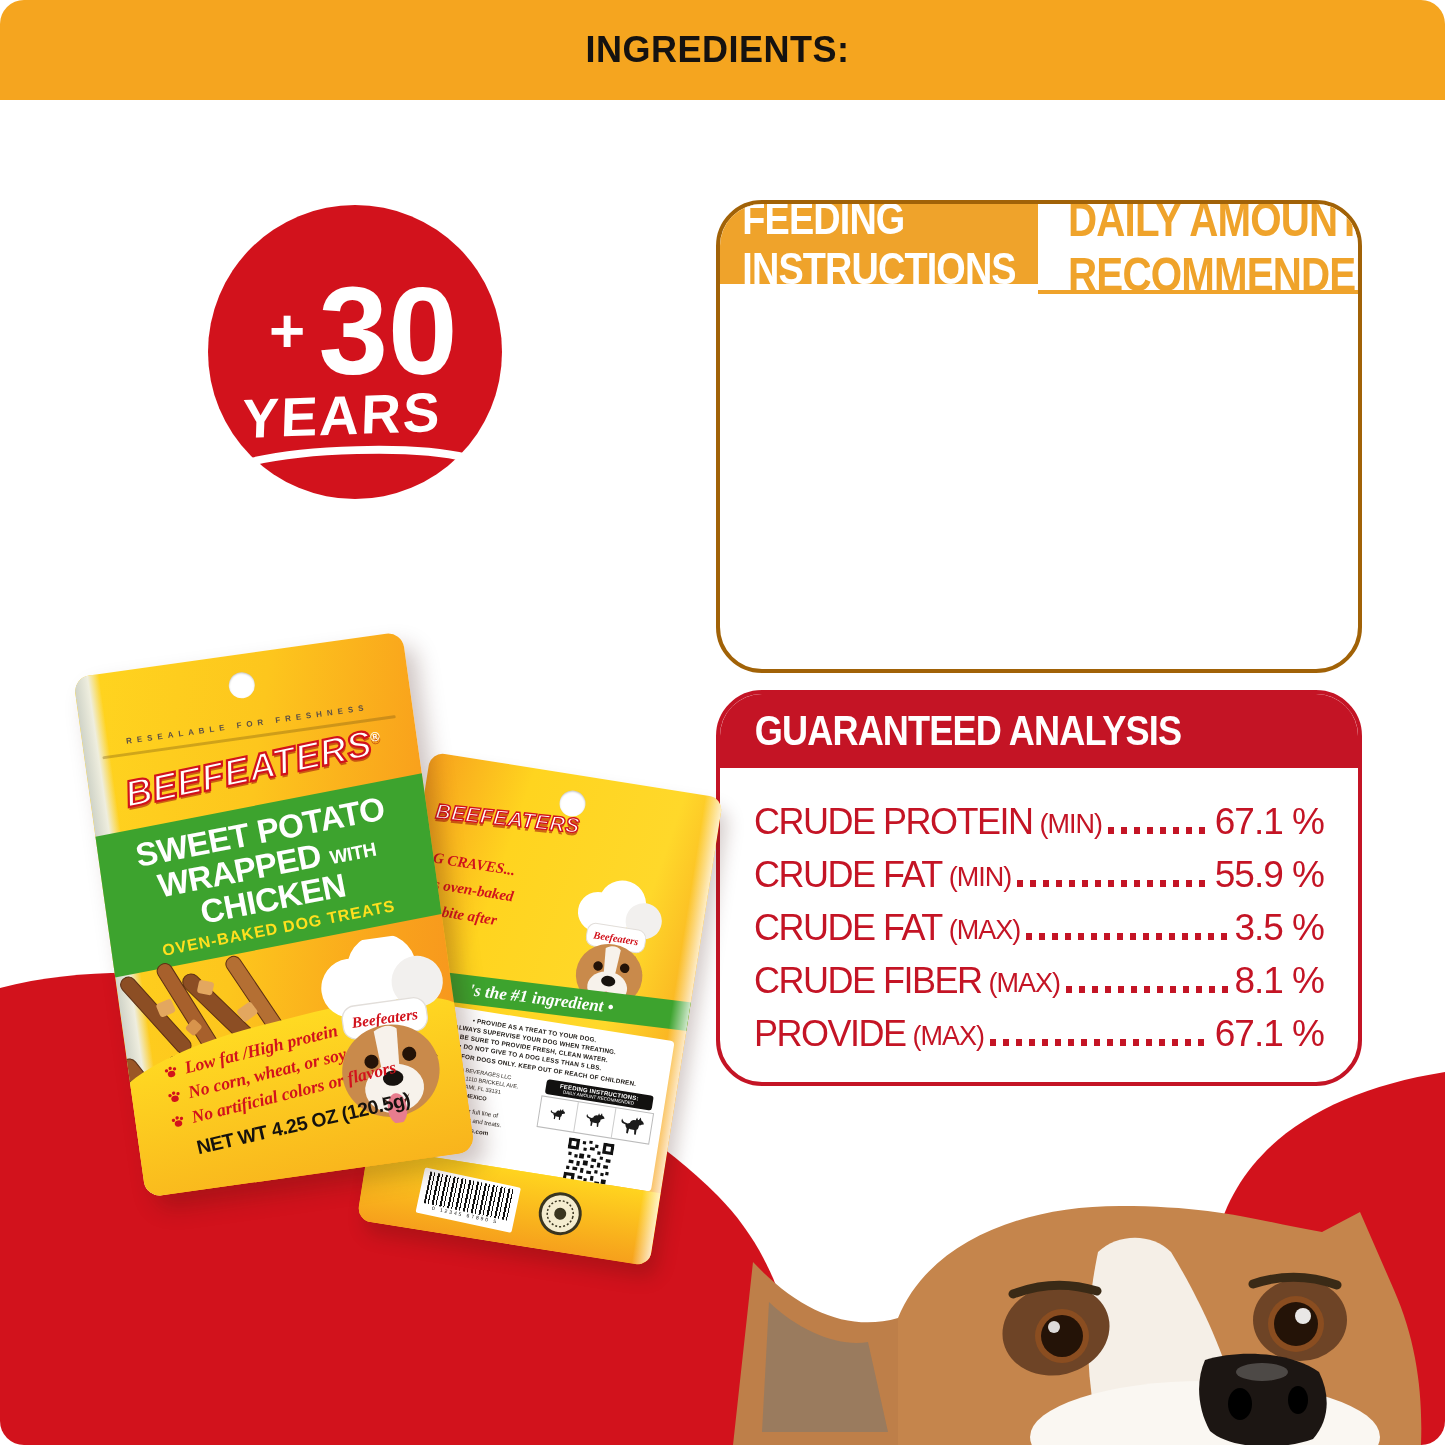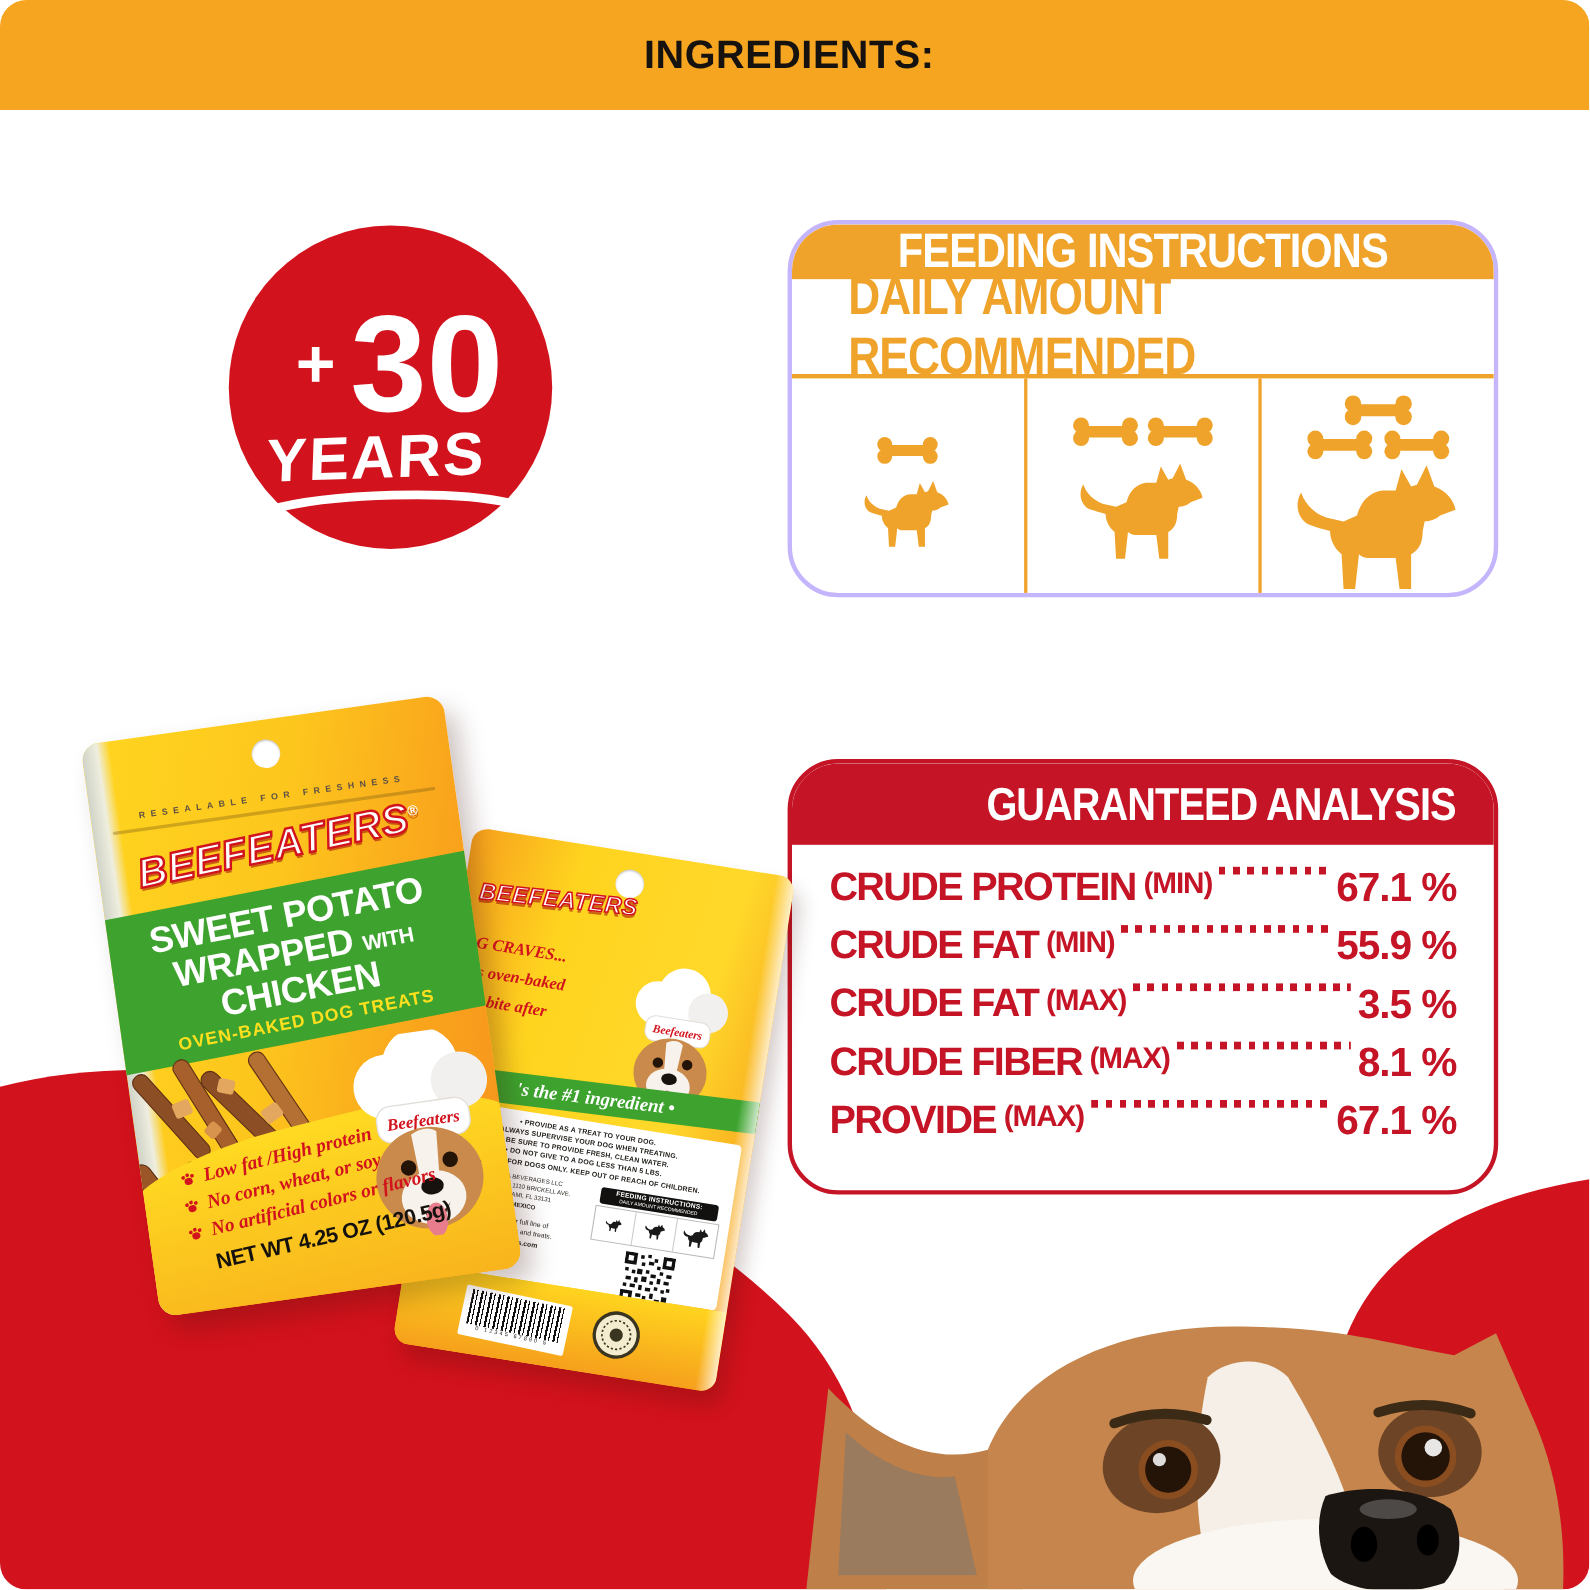--- a/index.html
+++ b/index.html
@@ -13,44 +13,44 @@
   .banner b{font-weight:800;margin-right:10px;letter-spacing:.5px;}
 
   
   svg.bgart{left:0;top:0;width:1445px;height:1445px;z-index:0;}
 
   
   svg.badge{left:205px;top:202px;width:300px;height:300px;z-index:1;}
   .badge text{fill:#ffffff;font-family:"Liberation Sans",sans-serif;font-weight:bold;}
 
   
-  .fi{left:716px;top:200px;width:646px;height:343px;z-index:1;
-      border:4px solid #c4b5fd;border-radius:46px;background:#fff;box-sizing:border-box;overflow:hidden;
-      display:flex;flex-direction:column;}
+  .fi{left:716px;top:200px;width:646px;height:473px;z-index:1;
+      border:4px solid #a16207;border-radius:46px;background:#fff;box-sizing:border-box;overflow:hidden;
+      display:flex;flex-direction:row;}
   .fi-head{height:80px;background:#EFA32B;display:flex;align-items:center;justify-content:center;}
   .fi-head span{color:#fff;font-size:44px;font-weight:800;letter-spacing:-1px;display:inline-block;transform:scaleX(.86);}
   .fi-daily{height:86px;border-bottom:4px solid #EFA32B;display:flex;align-items:center;justify-content:center;background:#fff;}
   .fi-daily span{color:#EFA32B;font-size:48px;font-weight:800;letter-spacing:-1px;display:inline-block;transform:scaleX(.84);}
   .fi-cols{flex:1;display:flex;}
   .fi-col{flex:1;display:flex;flex-direction:column;align-items:center;}
   .fi-col.mid{border-left:3px solid #EFA32B;border-right:3px solid #EFA32B;}
   .bones{display:flex;align-items:center;justify-content:center;gap:6px;}
   .bones.stackwrap{flex-direction:column;gap:2px;}
   .bonerow{display:flex;gap:8px;}
   .c1 .bones{margin-top:52px;} .c2 .bones{margin-top:34px;} .c3 .bones{margin-top:14px;}
   .dogsil{margin-top:14px;}
 
   
   .ga{left:716px;top:690px;width:646px;height:396px;z-index:1;
       border:4px solid #C41425;border-radius:46px;background:#fff;box-sizing:border-box;overflow:hidden;
       display:flex;flex-direction:column;}
-  .ga-head{height:74px;background:#C41425;display:flex;align-items:center;justify-content:flex-end;}
+  .ga-head{height:74px;background:#C41425;display:flex;align-items:center;justify-content:flex-start;}
   .ga-head span{color:#fff;font-size:42px;font-weight:800;letter-spacing:-1px;display:inline-block;transform:scaleX(.86);}
   .ga-body{flex:1;padding:20px 34px 30px 34px;display:flex;flex-direction:column;justify-content:space-between;}
-  .ga-row{display:flex;color:#C41425;font-weight:700;height:52px;}
+  .ga-row{display:flex;align-items:flex-end;color:#C41425;font-weight:400;height:52px;}
   .ga-row .lbl{font-size:36px;letter-spacing:-1.5px;line-height:1;}
   .ga-row .qual{font-size:27px;letter-spacing:-1px;margin-left:7px;line-height:1.15;}
   .ga-row .dots{flex:1;height:7px;margin:0 6px 6px 6px;
       background-image:repeating-linear-gradient(90deg,#C41425 0 6px,transparent 6px 13px);}
   .ga-row .val{font-size:37px;letter-spacing:-1px;line-height:1;}
 
   
   .bag{box-sizing:border-box;overflow:hidden;z-index:2;}
   .bag-front{left:108px;top:652px;width:332px;height:525px;transform:rotate(-8deg);
       border-radius:16px;background:linear-gradient(105deg,#FFD41F 4%,#FDC61D 42%,#F9A11C 78%,#F6921E 100%);

